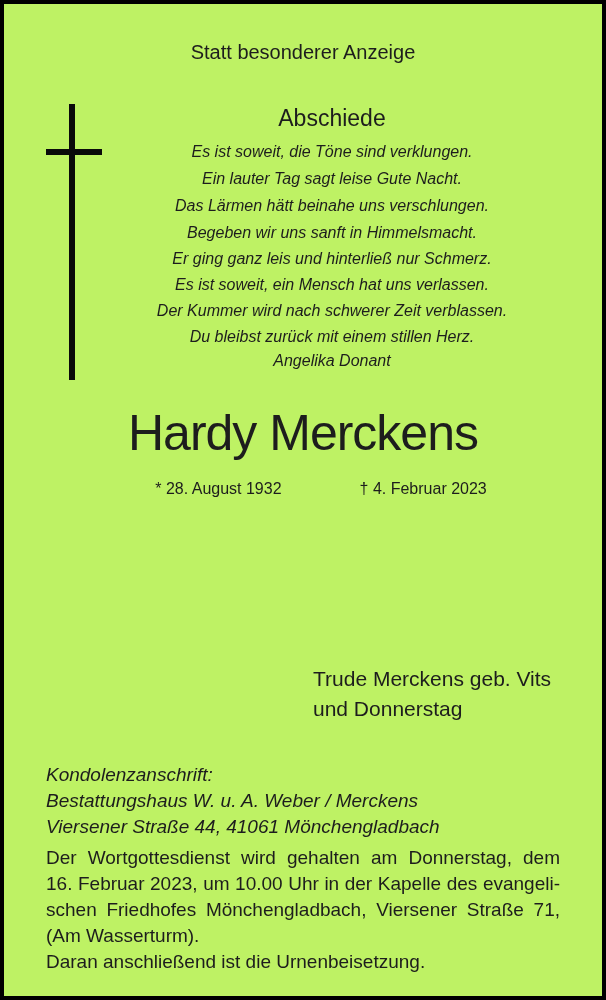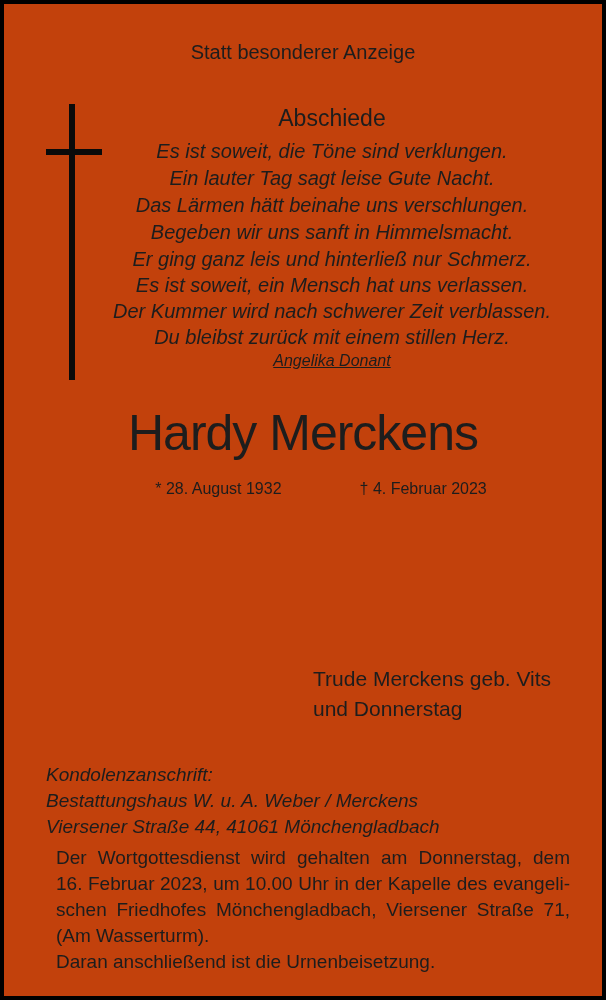--- a/index.html
+++ b/index.html
@@ -2,60 +2,60 @@
 <html><head>
 <meta charset="utf-8">
 <style>
   html, body { margin: 0; padding: 0; background: #ffffff; }
   .page {
     position: relative;
     width: 606px;
     height: 1000px;
     box-sizing: border-box;
     border: 4px solid #000000;
-    background: #c2410c;
+    background: #bef264;
     font-family: "Liberation Sans", sans-serif;
     color: #1d1d1d;
     overflow: hidden;
   }
   .abs { position: absolute; }
   .center { text-align: center; }
 
   .pre-header {
     top: 34px; left: 0; width: 100%;
     font-size: 20px; line-height: 28px;
   }
 
   
   .cross { left: 42px; top: 100px; width: 56px; height: 276px; }
   .cross .vbar { position: absolute; left: 23px; top: 0; width: 6px; height: 100%; background: #0a0a0a; }
   .cross .hbar { position: absolute; left: 0; top: 45px; width: 100%; height: 6px; background: #0a0a0a; }
 
   .poem-col { left: 100px; width: 456px; }
   .poem-title { top: 98px; font-size: 23px; line-height: 32px; }
-  .stanza { font-style: italic; font-size: 20px; line-height: 27px; }
+  .stanza { font-style: italic; font-size: 16px; line-height: 27px; }
   .stanza-1 { top: 134px; }
   .stanza-2 { top: 242px; line-height: 26px; }
-  .attribution { top: 346px; font-style: italic; font-size: 16px; line-height: 22px; text-decoration: underline; }
+  .attribution { top: 346px; font-style: italic; font-size: 16px; line-height: 22px; }
 
   .deceased-name {
     top: 399px; left: 0; width: 100%;
     font-size: 50px; line-height: 60px; letter-spacing: -1px;
   }
   .dates-row {
     top: 471px; left: 18px; width: 100%;
     display: flex; justify-content: center; gap: 78px;
     font-size: 16px; line-height: 27px;
   }
 
   .tribute { top: 546px; left: 42px; width: 514px; font-size: 21px; line-height: 29px; }
   .mourners { top: 660px; left: 309px; font-size: 21px; line-height: 30px; }
 
   .condolence { top: 758px; left: 42px; width: 514px; font-size: 19px; line-height: 26px; font-style: italic; }
-  .service { top: 841px; left: 42px; width: 514px; font-size: 19px; line-height: 26px; margin-left: 10px; }
+  .service { top: 841px; left: 42px; width: 514px; font-size: 19px; line-height: 26px; }
 
   .line.just { text-align: justify; text-align-last: justify; }
 </style>
 </head>
 <body>
 
 <div class="page">
 
   <div class="abs pre-header center">Statt besonderer Anzeige</div>
 

